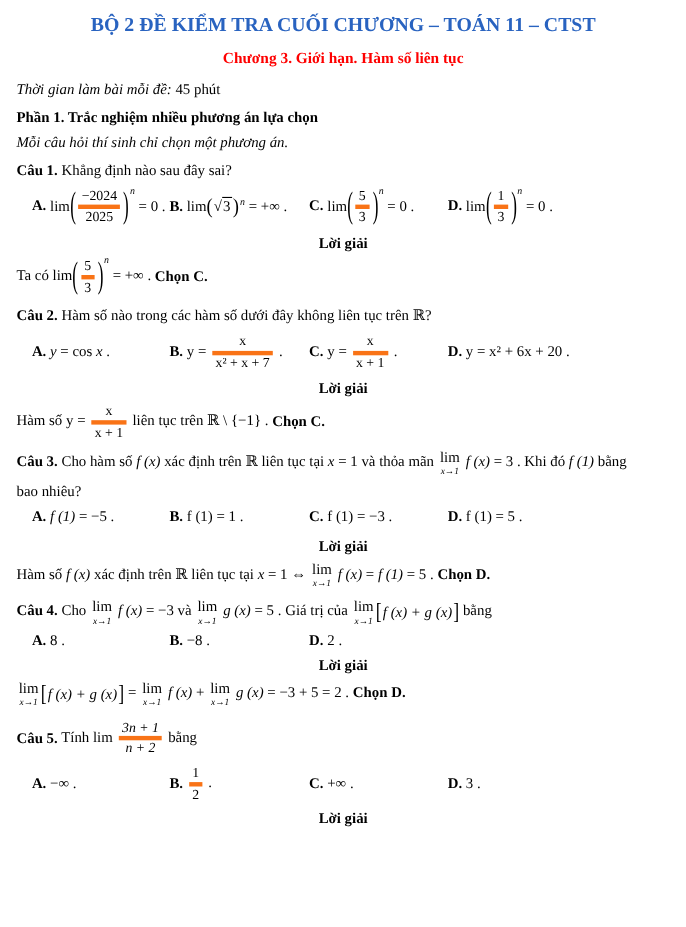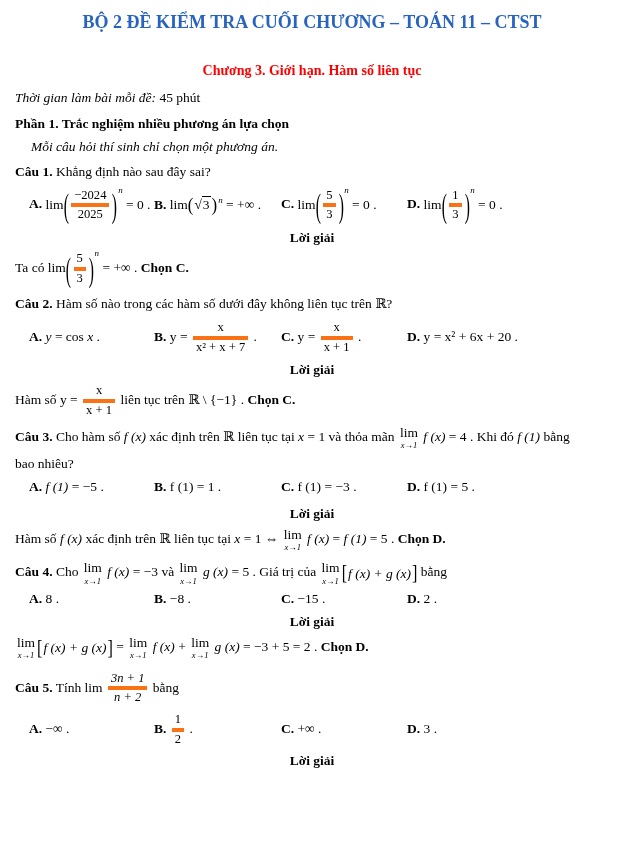--- a/index.html
+++ b/index.html
@@ -4,26 +4,26 @@
 <style>
   html,body{margin:0;padding:0;}
   body{
     width:624px;height:843px;overflow:hidden;background:#ffffff;color:#000;
     font-family:"Liberation Serif","DejaVu Serif",serif;
     font-size:13.5px;
   }
   .page{padding:10px 15px 0 15px;}
   .center{text-align:center;}
   .doc-title{color:#2963c0;font-weight:bold;font-size:18px;margin-top:2px;}
-  .chapter-subtitle{color:#fe0000;font-weight:bold;font-size:14px;margin-top:30px;}
+  .chapter-subtitle{color:#fe0000;font-weight:bold;font-size:14px;margin-top:13px;}
   .time-line{margin-top:11px;}
   .time-label{font-style:italic;}
   .exam-number{font-weight:bold;font-size:14px;margin-top:11px;}
   .part-heading{font-weight:bold;margin-top:10px;}
-  .part-note{font-style:italic;margin-top:7px;margin-left:16px;}
+  .part-note{font-style:italic;margin-top:7px;}
   .para{margin-top:8px;line-height:1.3;}
   .sol-heading{text-align:center;font-weight:bold;margin-top:6px;}
   .opts{
     display:grid;grid-template-columns:125px 127px 126px 1fr;
     align-items:center;margin:4px 0 4px 14px;line-height:1.25;
   }
   .opts.roomy{margin-top:6px;margin-bottom:6px;}
   .mt10{margin-top:10px;} .mt6{margin-top:6px;} .mt4{margin-top:4px;}
   
   .run.b{font-weight:bold;margin-top:28px;}
@@ -104,21 +104,21 @@
     <div class="opt"><span class="run b">B.</span><span class="run"> y = </span><span class="frac"><span class="num"><span class="run">x</span></span><span class="den"><span class="run">x² + x + 7</span></span></span><span class="run"> .</span></div>
     <div class="opt"><span class="run b">C.</span><span class="run"> y = </span><span class="frac"><span class="num"><span class="run">x</span></span><span class="den"><span class="run">x + 1</span></span></span><span class="run"> .</span></div>
     <div class="opt"><span class="run b">D.</span><span class="run"> y = x² + 6x + 20 .</span></div>
   </div>
   <div class="sol-heading">Lời giải</div>
   <div class="para mt4"><span class="run">Hàm số y = </span><span class="frac"><span class="num"><span class="run">x</span></span><span class="den"><span class="run">x + 1</span></span></span><span class="run"> liên tục trên ℝ \ {−1} . </span><span class="run b">Chọn C.</span></div>
 
   <div class="para mt6"><span class="run b">Câu 3.</span><span class="run"> Cho hàm số </span><span class="run i">f (x)</span><span class="run"> xác định trên ℝ liên tục tại </span><span class="run i">x</span><span class="run"> = 1 và thỏa mãn </span><span class="lim">
         <span class="lt">lim</span>
         <span class="ls">x→1</span>
-      </span><span class="run"> </span><span class="run i">f (x)</span><span class="run"> = 4 . Khi đó </span><span class="run i">f (1)</span><span class="run"> bằng</span></div>
+      </span><span class="run"> </span><span class="run i">f (x)</span><span class="run"> = 3 . Khi đó </span><span class="run i">f (1)</span><span class="run"> bằng</span></div>
   <div class="para mt6"><span class="run">bao nhiêu?</span></div>
   <div class="opts mt6">
     <div class="opt"><span class="run b">A.</span><span class="run"> </span><span class="run i">f (1)</span><span class="run"> = −5 .</span></div>
     <div class="opt"><span class="run b">B.</span><span class="run"> f (1) = 1 .</span></div>
     <div class="opt"><span class="run b">C.</span><span class="run"> f (1) = −3 .</span></div>
     <div class="opt"><span class="run b">D.</span><span class="run"> f (1) = 5 .</span></div>
   </div>
   <div class="sol-heading mt10">Lời giải</div>
   <div class="para mt6"><span class="run">Hàm số </span><span class="run i">f (x)</span><span class="run"> xác định trên ℝ liên tục tại </span><span class="run i">x</span><span class="run"> = 1 ⇔ </span><span class="lim">
         <span class="lt">lim</span>
@@ -135,21 +135,20 @@
         <span class="lt">lim</span>
         <span class="ls">x→1</span>
       </span><span class="grp">
         <span class="fence sq">[</span>
         <span class="ginner"><span class="run i">f (x) + g (x)</span></span>
         <span class="fence sq">]</span>
       </span><span class="run"> bằng</span></div>
   <div class="opts mt6">
     <div class="opt"><span class="run b">A.</span><span class="run"> 8 .</span></div>
     <div class="opt"><span class="run b">B.</span><span class="run"> −8 .</span></div>
-    <div class="opt"><span class="run b">C.</span><span class="run"> −15 .</span></div>
     <div class="opt"><span class="run b">D.</span><span class="run"> 2 .</span></div>
   </div>
   <div class="sol-heading">Lời giải</div>
   <div class="para mt6"><span class="lim">
         <span class="lt">lim</span>
         <span class="ls">x→1</span>
       </span><span class="grp">
         <span class="fence sq">[</span>
         <span class="ginner"><span class="run i">f (x) + g (x)</span></span>
         <span class="fence sq">]</span>

